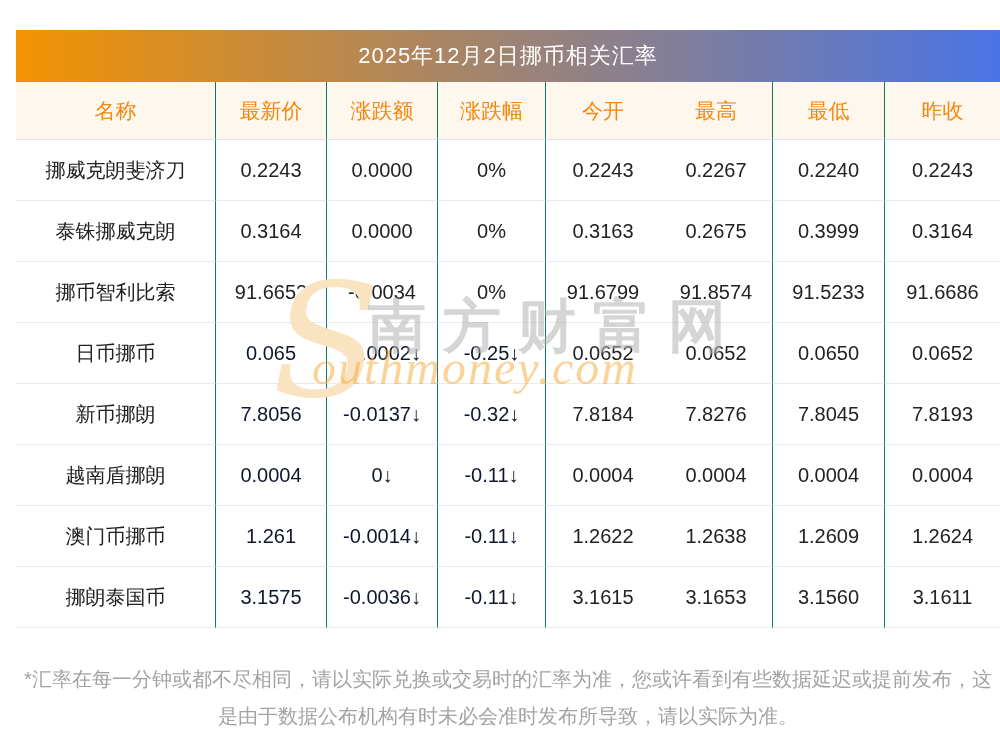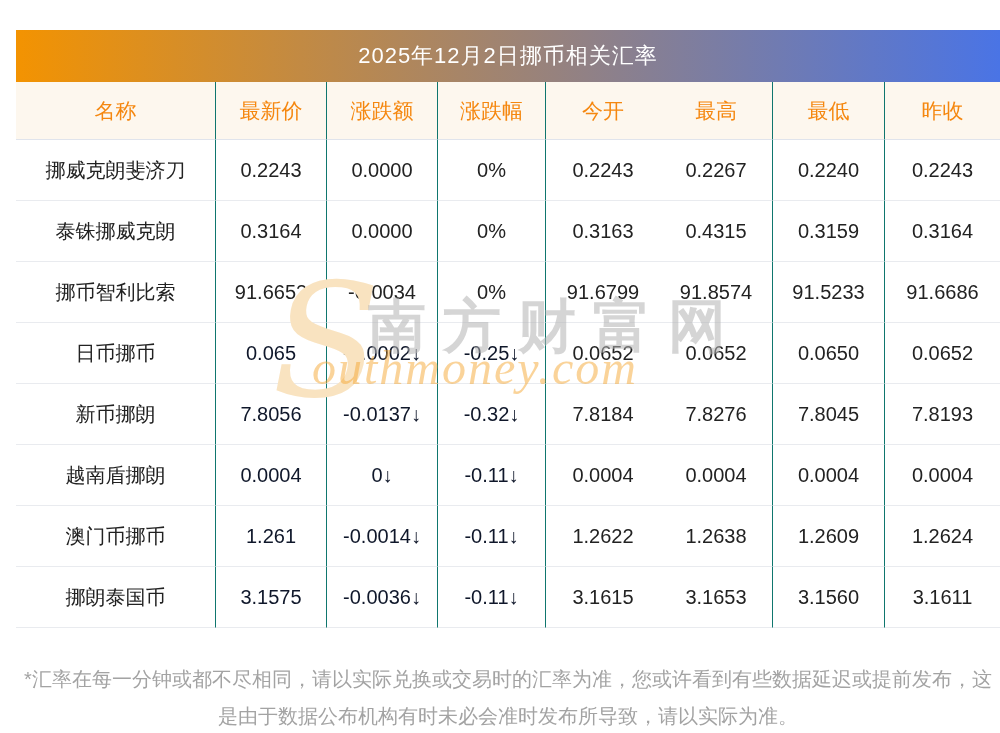--- a/index.html
+++ b/index.html
@@ -69,22 +69,22 @@
       <div class="cell bdr">0%</div>
       <div class="cell">0.2243</div>
       <div class="cell bdr">0.2267</div>
       <div class="cell bdr">0.2240</div>
       <div class="cell">0.2243</div>
       <div class="cell bdr">泰铢挪威克朗</div>
       <div class="cell bdr">0.3164</div>
       <div class="cell bdr">0.0000</div>
       <div class="cell bdr">0%</div>
       <div class="cell">0.3163</div>
-      <div class="cell bdr">0.4315</div>
-      <div class="cell bdr">0.3159</div>
+      <div class="cell bdr">0.2675</div>
+      <div class="cell bdr">0.3999</div>
       <div class="cell">0.3164</div>
       <div class="cell bdr">挪币智利比索</div>
       <div class="cell bdr">91.6652</div>
       <div class="cell bdr">-0.0034</div>
       <div class="cell bdr">0%</div>
       <div class="cell">91.6799</div>
       <div class="cell bdr">91.8574</div>
       <div class="cell bdr">91.5233</div>
       <div class="cell">91.6686</div>
       <div class="cell bdr">日币挪币</div>

